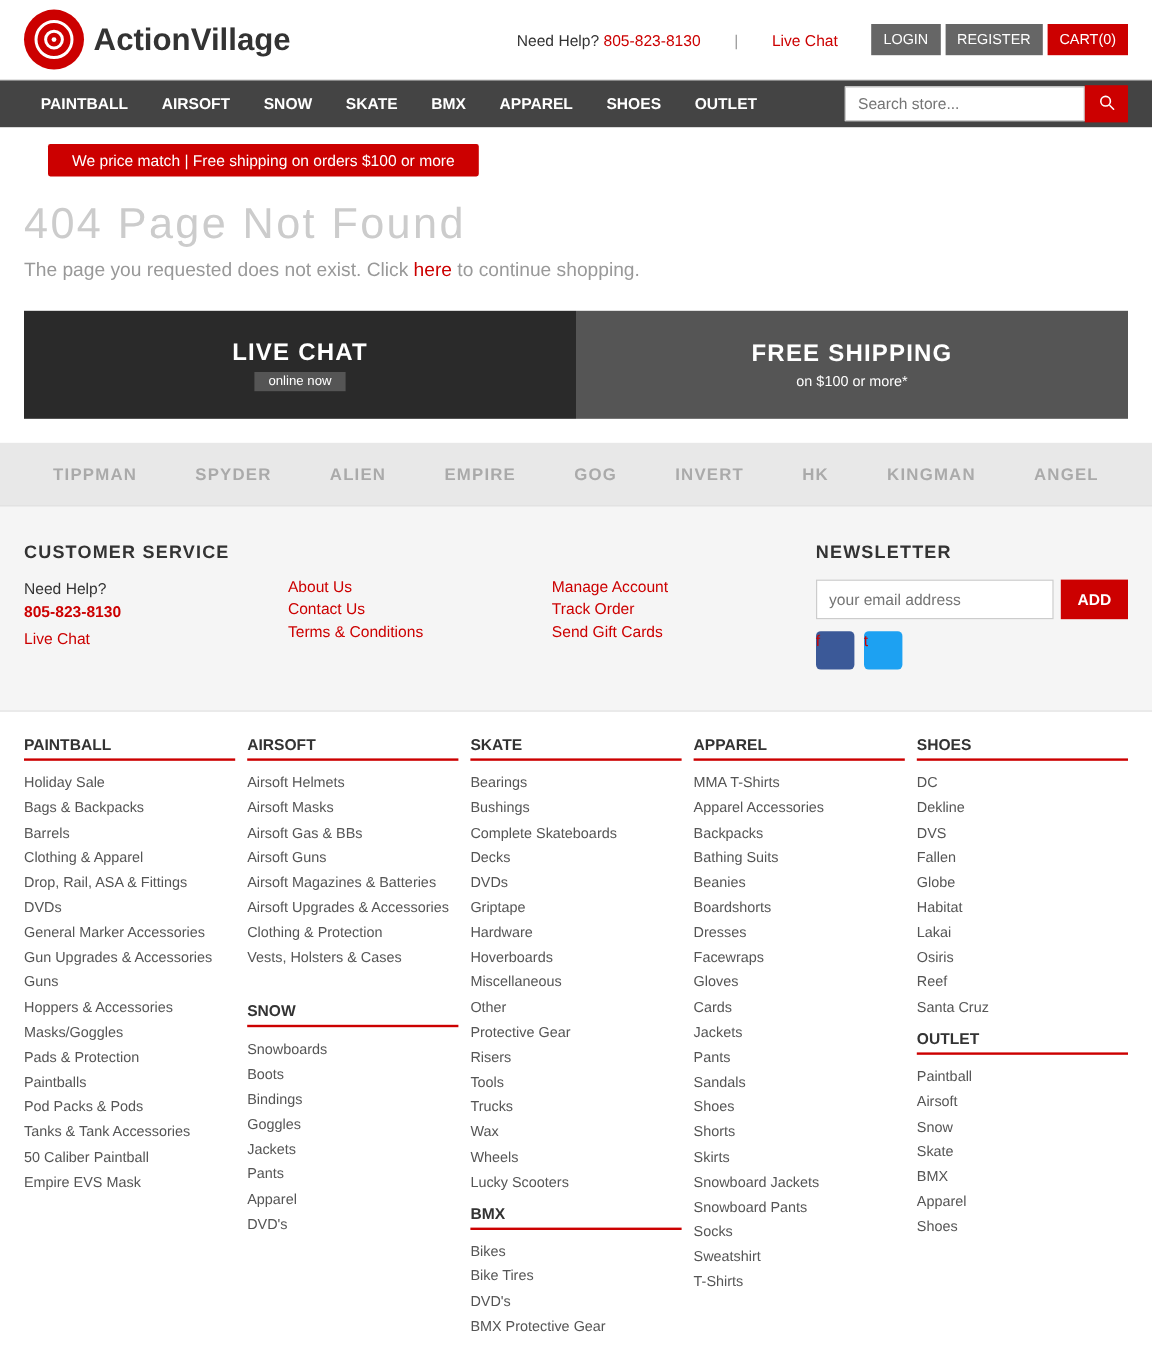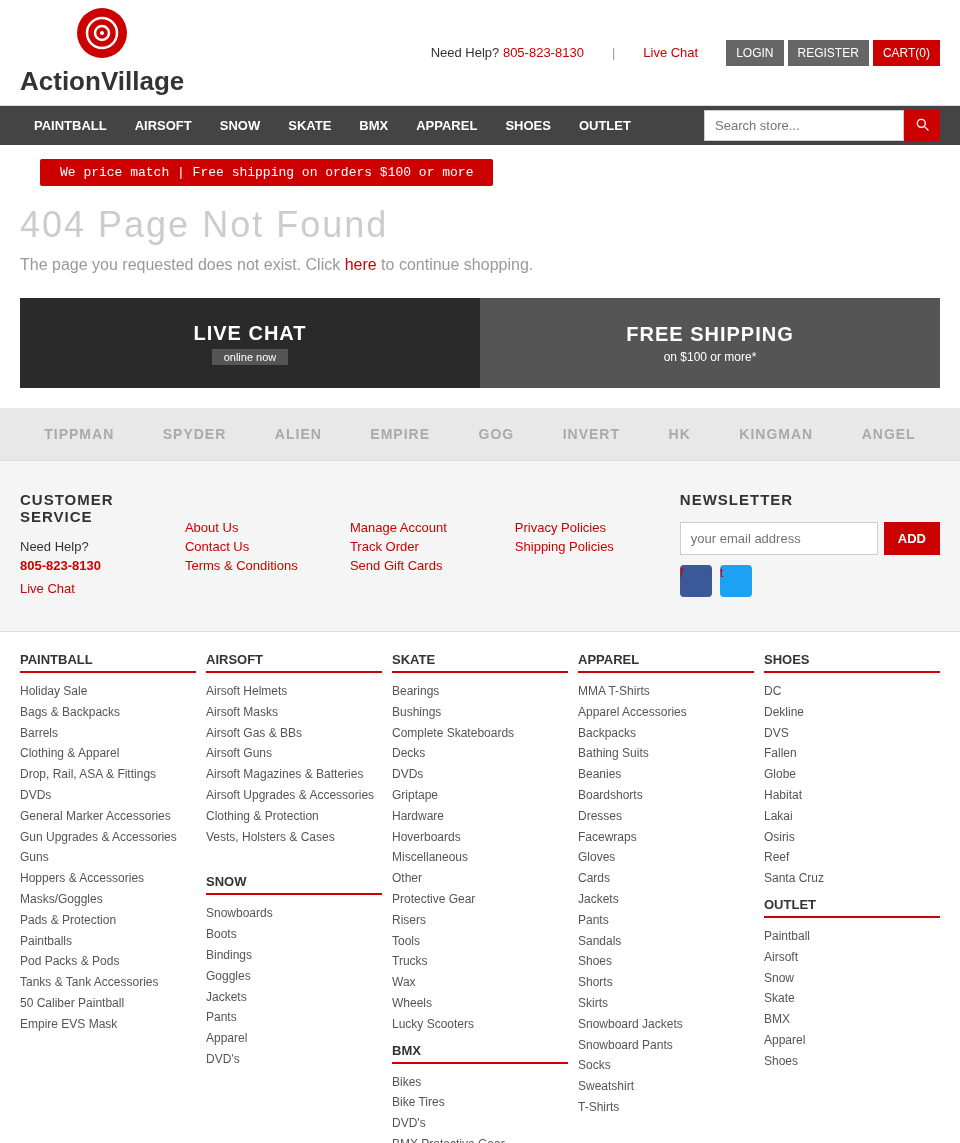--- a/index.html
+++ b/index.html
@@ -1,41 +1,41 @@
 <!DOCTYPE html>
 <html><head>
   <meta charset="utf-8">
   <style>
     * { margin: 0; padding: 0; box-sizing: border-box; }
     body { font-family: Arial, sans-serif; font-size: 13px; color: #333; background: #fff; width: 960px; }
 
     
     .header { background: #fff; border-bottom: 1px solid #ddd; padding: 8px 20px; display: flex; align-items: center; justify-content: space-between; }
-    .logo-area { display: flex; align-items: center; gap: 8px; flex-direction: column; }
+    .logo-area { display: flex; align-items: center; gap: 8px; }
     .logo-icon { width: 50px; height: 50px; background: #cc0000; border-radius: 50%; display: flex; align-items: center; justify-content: center; }
     .logo-icon svg { width: 34px; height: 34px; }
     .logo-text { font-size: 26px; font-weight: bold; color: #333; }
     .header-right { display: flex; align-items: center; gap: 28px; }
     .header-phone { font-size: 13px; color: #333; }
     .header-phone a { color: #cc0000; text-decoration: none; }
     .header-divider { color: #999; }
     .live-chat-link { color: #cc0000; text-decoration: none; font-size: 13px; }
     .header-btns { display: flex; gap: 4px; }
     .header-btn { background: #666; color: #fff; border: none; padding: 6px 10px; font-size: 12px; cursor: pointer; }
     .header-btn.cart { background: #cc0000; }
 
     
     .nav-bar { background: #444; padding: 0 20px; display: flex; align-items: center; gap: 0; }
     .nav-item { color: #fff; text-decoration: none; padding: 12px 14px; font-size: 13px; font-weight: bold; display: inline-block; }
-    .search-area { margin-left: auto; display: flex; }
+    .search-area { margin-left: auto; display: flex; align-items: center; }
     .search-input { padding: 6px 10px; width: 200px; border: 1px solid #ccc; font-size: 13px; }
     .search-btn { background: #cc0000; border: none; color: #fff; padding: 6px 10px; cursor: pointer; }
 
     
-    .promo-bar { background: #cc0000; color: #fff; padding: 6px 20px; font-size: 13px; display: inline-block; margin: 8px 20px; border-radius: 2px; font-family: Liberation Mono, monospace; }
+    .promo-bar { background: #cc0000; color: #fff; padding: 6px 20px; font-size: 13px; display: inline-block; margin: 8px 20px; border-radius: 2px; }
 
     
     .page-404 { padding: 10px 20px 20px; }
     .not-found-title { font-size: 36px; color: #ccc; font-weight: normal; letter-spacing: 2px; margin-bottom: 10px; }
     .not-found-msg { font-size: 16px; color: #999; margin-bottom: 4px; }
     .not-found-msg a { color: #cc0000; text-decoration: none; }
 
     
     .banners { display: flex; gap: 0; margin: 0 20px 20px; }
     .banner { flex: 1; height: 90px; display: flex; align-items: center; justify-content: center; overflow: hidden; position: relative; }
@@ -168,25 +168,20 @@
     <div style="height:29px;"></div>
     <a href="#" class="footer-col-link">About Us</a>
     <a href="#" class="footer-col-link">Contact Us</a>
     <a href="#" class="footer-col-link">Terms &amp; Conditions</a>
   </div>
   <div class="footer-col">
     <div style="height:29px;"></div>
     <a href="#" class="footer-col-link">Manage Account</a>
     <a href="#" class="footer-col-link">Track Order</a>
     <a href="#" class="footer-col-link">Send Gift Cards</a>
-  </div>
-  <div class="footer-col">
-    <div style="height:29px;"></div>
-    <a href="#" class="footer-col-link">Privacy Policies</a>
-    <a href="#" class="footer-col-link">Shipping Policies</a>
   </div>
   <div class="footer-col">
     <div class="footer-col-title">NEWSLETTER</div>
     <div class="newsletter-row">
       <input class="newsletter-input" type="email" placeholder="your email address" style="">
       <button class="newsletter-btn">ADD</button>
     </div>
     <div class="social-icons">
       <a href="#" class="social-icon social-facebook">f</a>
       <a href="#" class="social-icon social-twitter">t</a>

